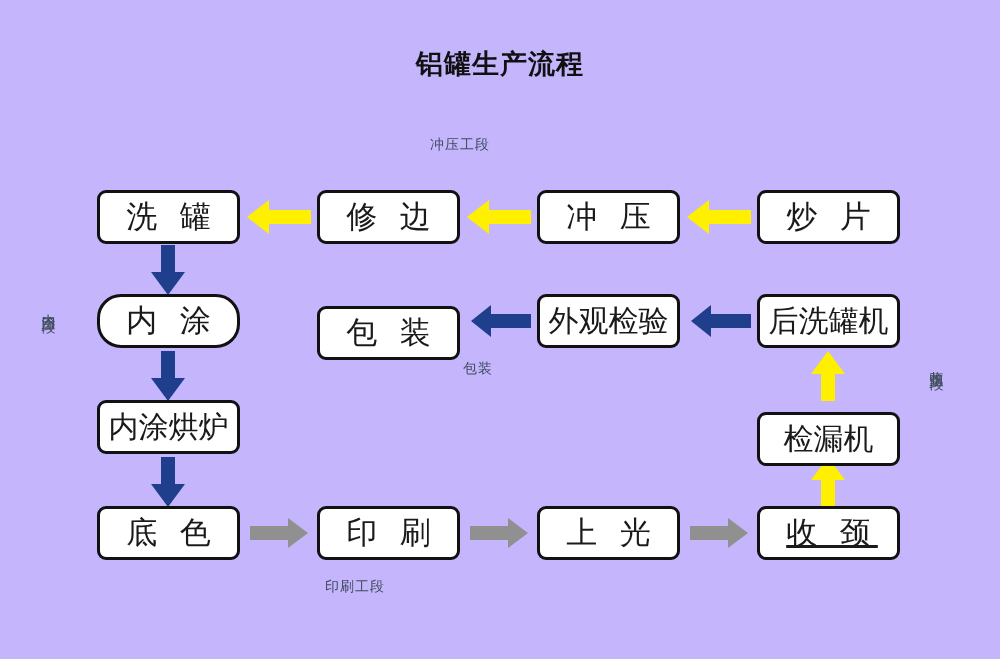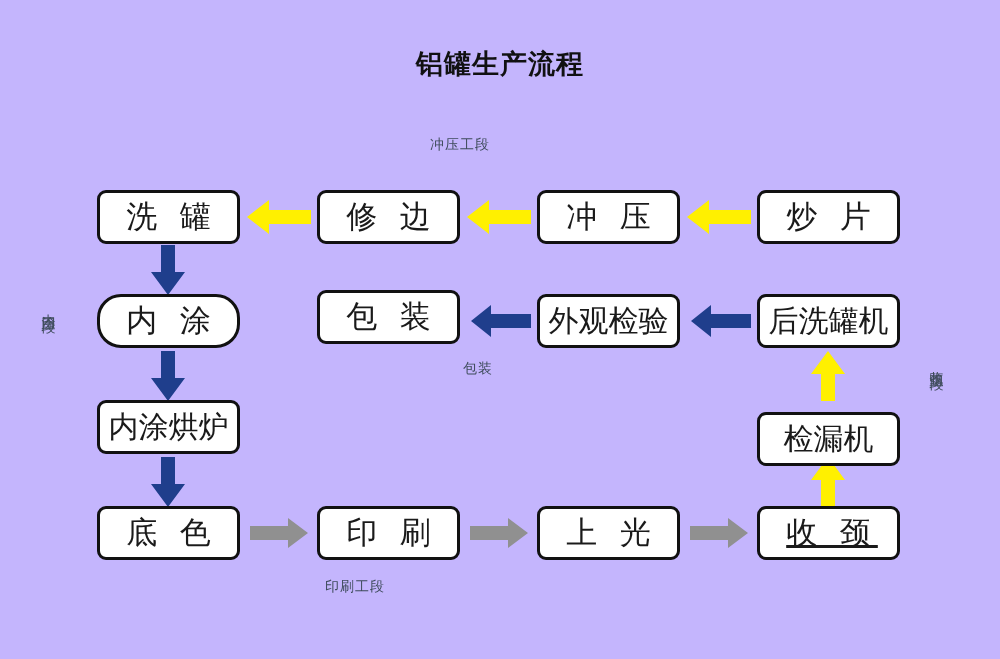--- a/index.html
+++ b/index.html
@@ -145,21 +145,21 @@
       <polygon points="58,17 38,2 38,10 0,10 0,24 38,24 38,32" fill="#909090"></polygon>
     </svg>
   </div>
 
   <div class="node spaced" style="left:97px;  top:190px;">洗 罐</div>
   <div class="node spaced" style="left:317px; top:190px;">修 边</div>
   <div class="node spaced" style="left:537px; top:190px;">冲 压</div>
   <div class="node spaced" style="left:757px; top:190px;">炒 片</div>
 
   <div class="node spaced" style="left:97px;  top:294px;border-radius:24px;">内 涂</div>
-  <div class="node spaced" style="left:317px; top:290px;">包 装</div>
+  <div class="node spaced" style="left:317px; top:306px;">包 装</div>
   <div class="node wide-text" style="left:537px; top:294px;">外观检验</div>
   <div class="node wide-text" style="left:757px; top:294px;">后洗罐机</div>
 
   <div class="node wide-text" style="left:97px;  top:400px;">内涂烘炉</div>
   <div class="node wide-text" style="left:757px; top:400px;margin-top:12px;">检漏机</div>
 
   <div class="node spaced" style="left:97px;  top:506px;">底 色</div>
   <div class="node spaced" style="left:317px; top:506px;">印 刷</div>
   <div class="node spaced" style="left:537px; top:506px;">上 光</div>
   <div class="node spaced" style="left:757px; top:506px;text-decoration:underline;">收 颈</div>

